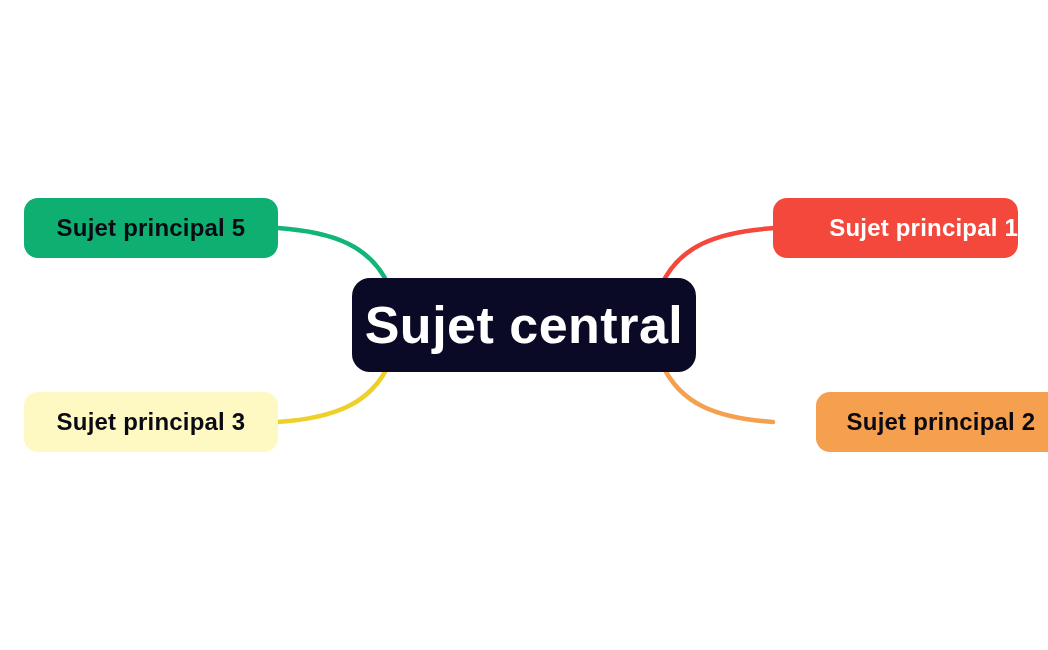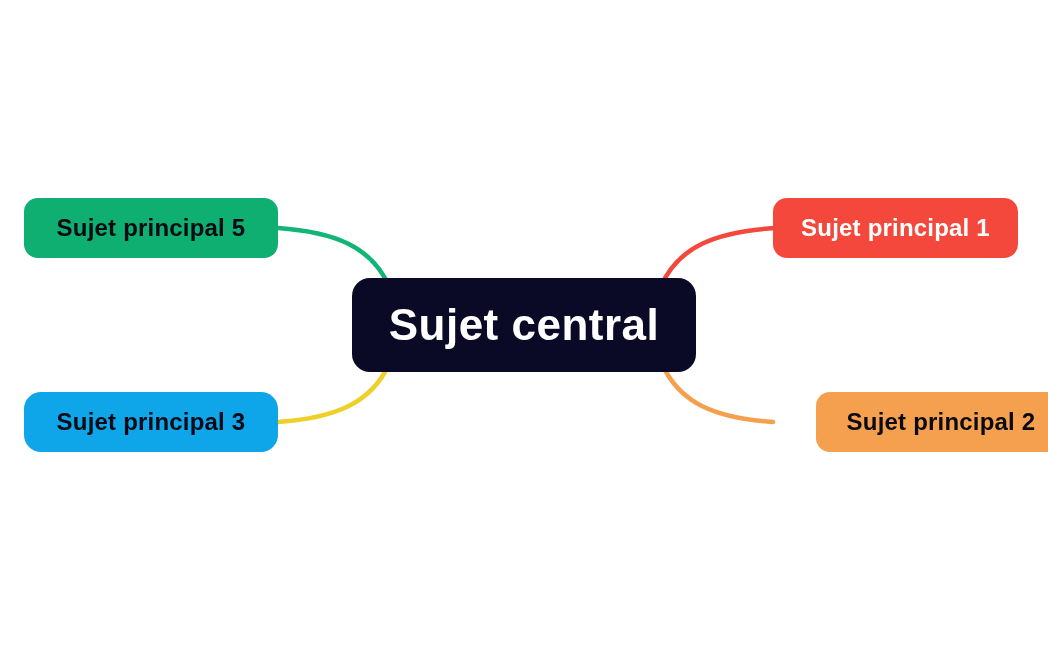--- a/index.html
+++ b/index.html
@@ -35,33 +35,33 @@
     box-sizing: border-box;
     cursor: pointer;
     white-space: nowrap;
   }
   .node-central {
     left: 352px;
     top: 278px;
     width: 344px;
     height: 94px;
     border-radius: 18px;
-    font-size: 44px;
+    font-size: 52px;
     font-weight: 700;
     letter-spacing: 0.5px;
   }
   .node-branch {
     width: 254px;
     height: 60px;
     border-radius: 14px;
     font-size: 24px;
     font-weight: 700;
     letter-spacing: 0.2px;
   }
-  .node-branch-1 { left: 773px; top: 198px; width: 245px; }
+  .node-branch-1 { left: 773px; top: 198px; width: 245px; justify-content: flex-end; }
   .node-branch-2 { left: 772px; top: 392px; width: 250px; }
   .node-branch-3 { left: 24px;  top: 392px; }
   .node-branch-4 { left: 24px;  top: 198px; }
 </style>
 </head>
 <body>
 
 <div class="canvas">
 
   <svg class="edges" width="1048" height="650" viewBox="0 0 1048 650">
@@ -76,21 +76,21 @@
   </div>
 
   <div class="node node-branch node-branch-1" style="background: rgb(244, 72, 60); color: rgb(255, 255, 255);">
     <span>Sujet principal 1</span>
   </div>
 
   <div class="node node-branch node-branch-2" style="background: rgb(245, 160, 78); color: rgb(10, 10, 20); margin-left: 44px;">
     <span>Sujet principal 2</span>
   </div>
 
-  <div class="node node-branch node-branch-3" style="background: #0ea5e9; color: rgb(10, 10, 20); border-radius: 17px;">
+  <div class="node node-branch node-branch-3" style="background: #fef9c3; color: rgb(10, 10, 20);">
     <span>Sujet principal 3</span>
   </div>
 
   <div class="node node-branch node-branch-4" style="background: rgb(15, 174, 113); color: rgb(10, 10, 20);">
     <span>Sujet principal 5</span>
   </div>
 
 </div>
 
 </body></html>

